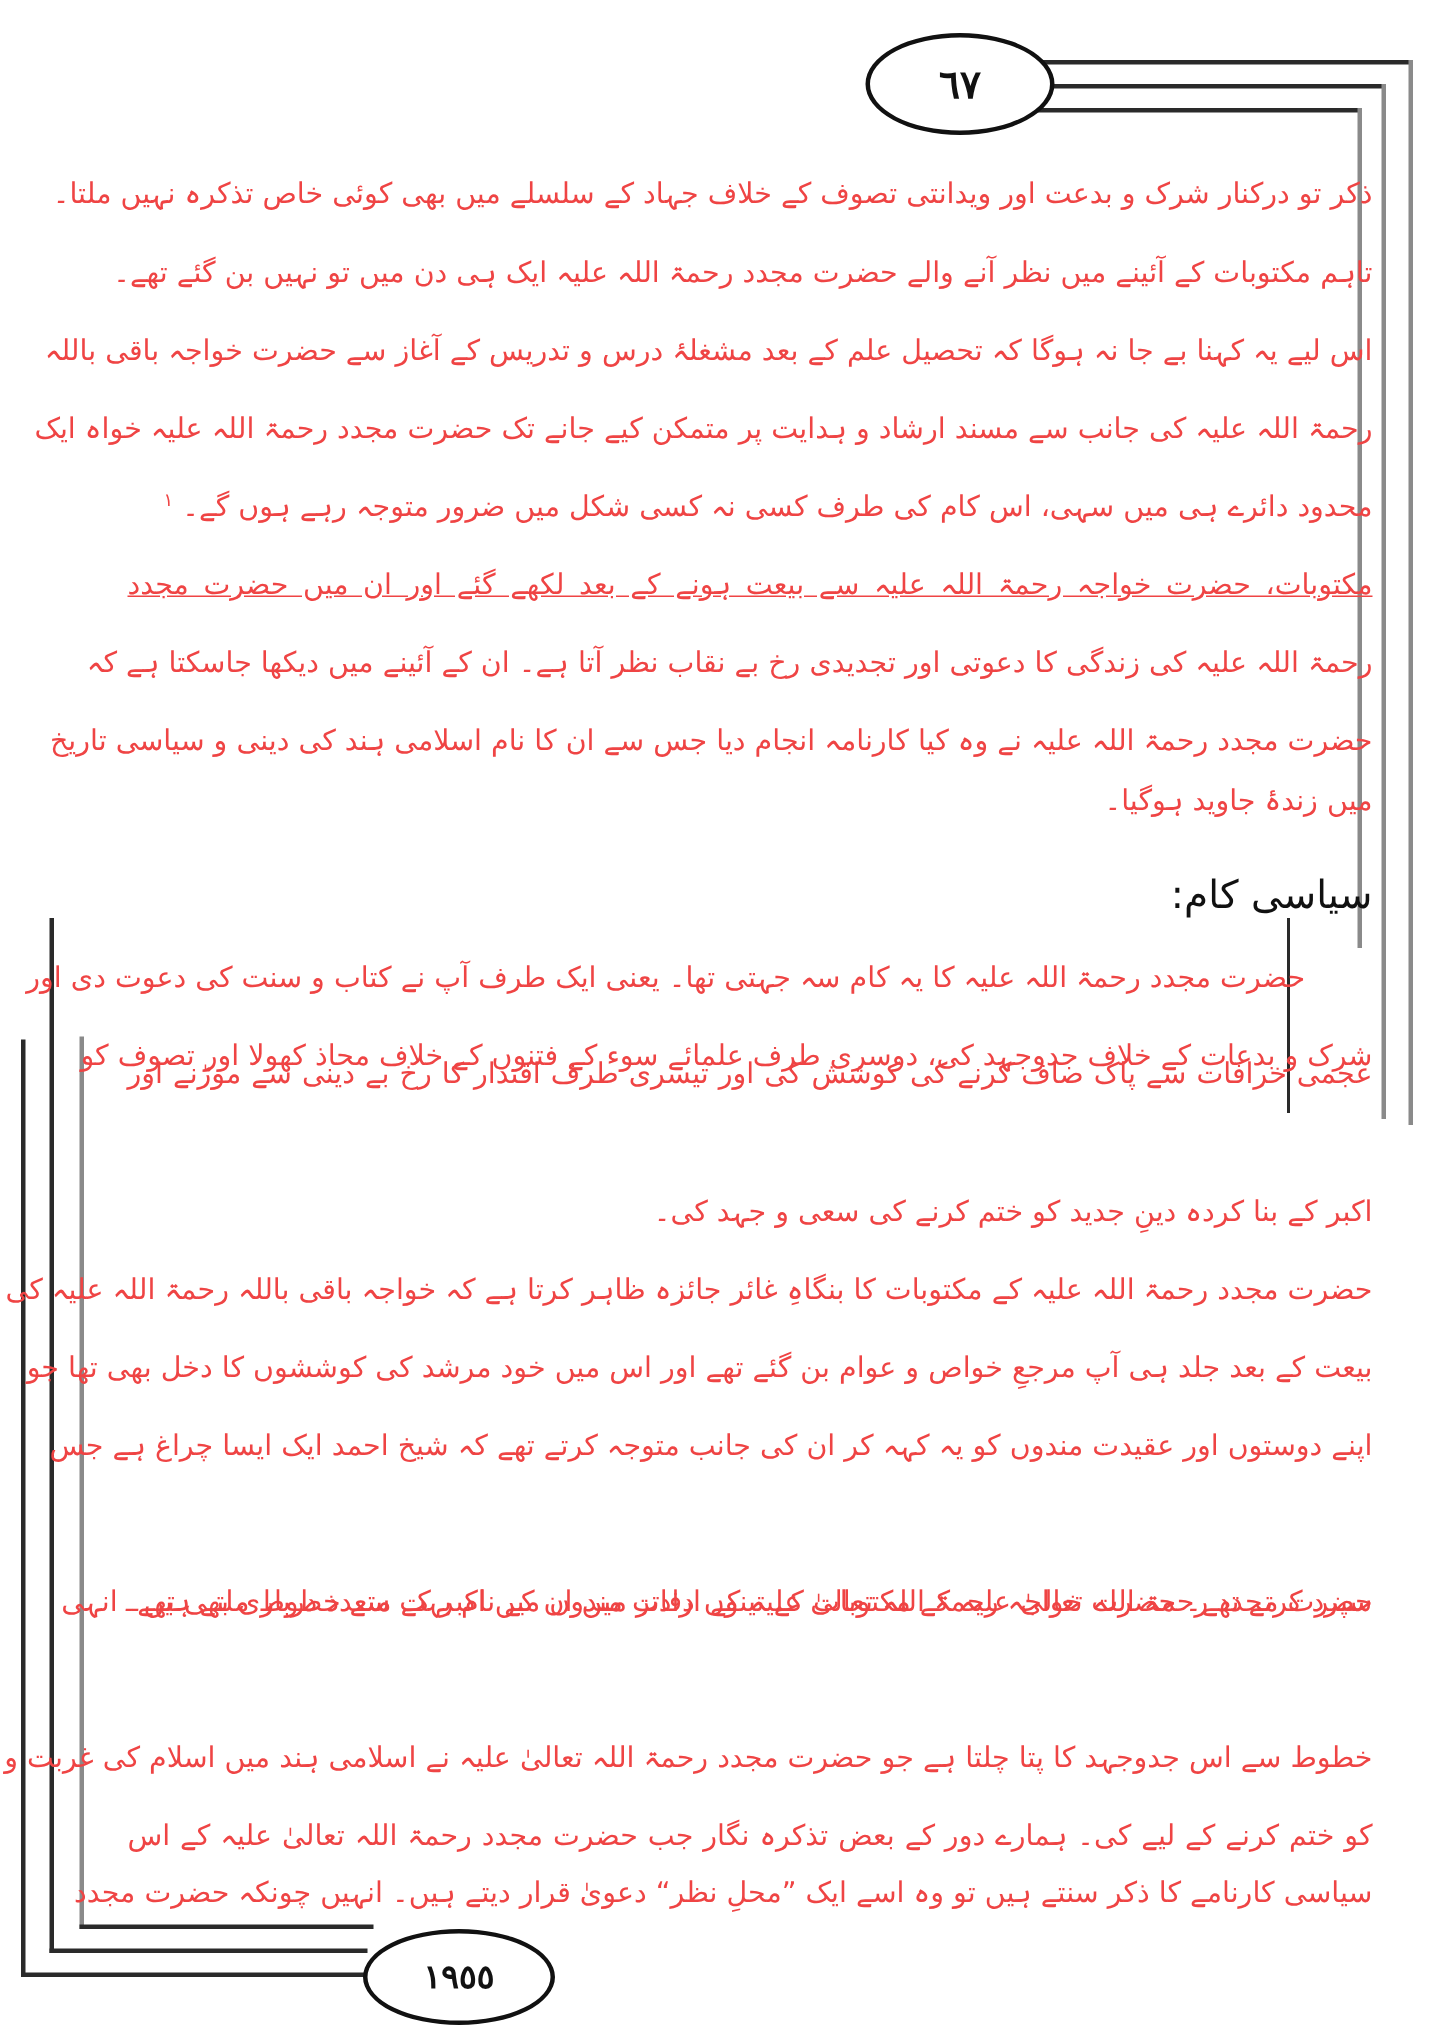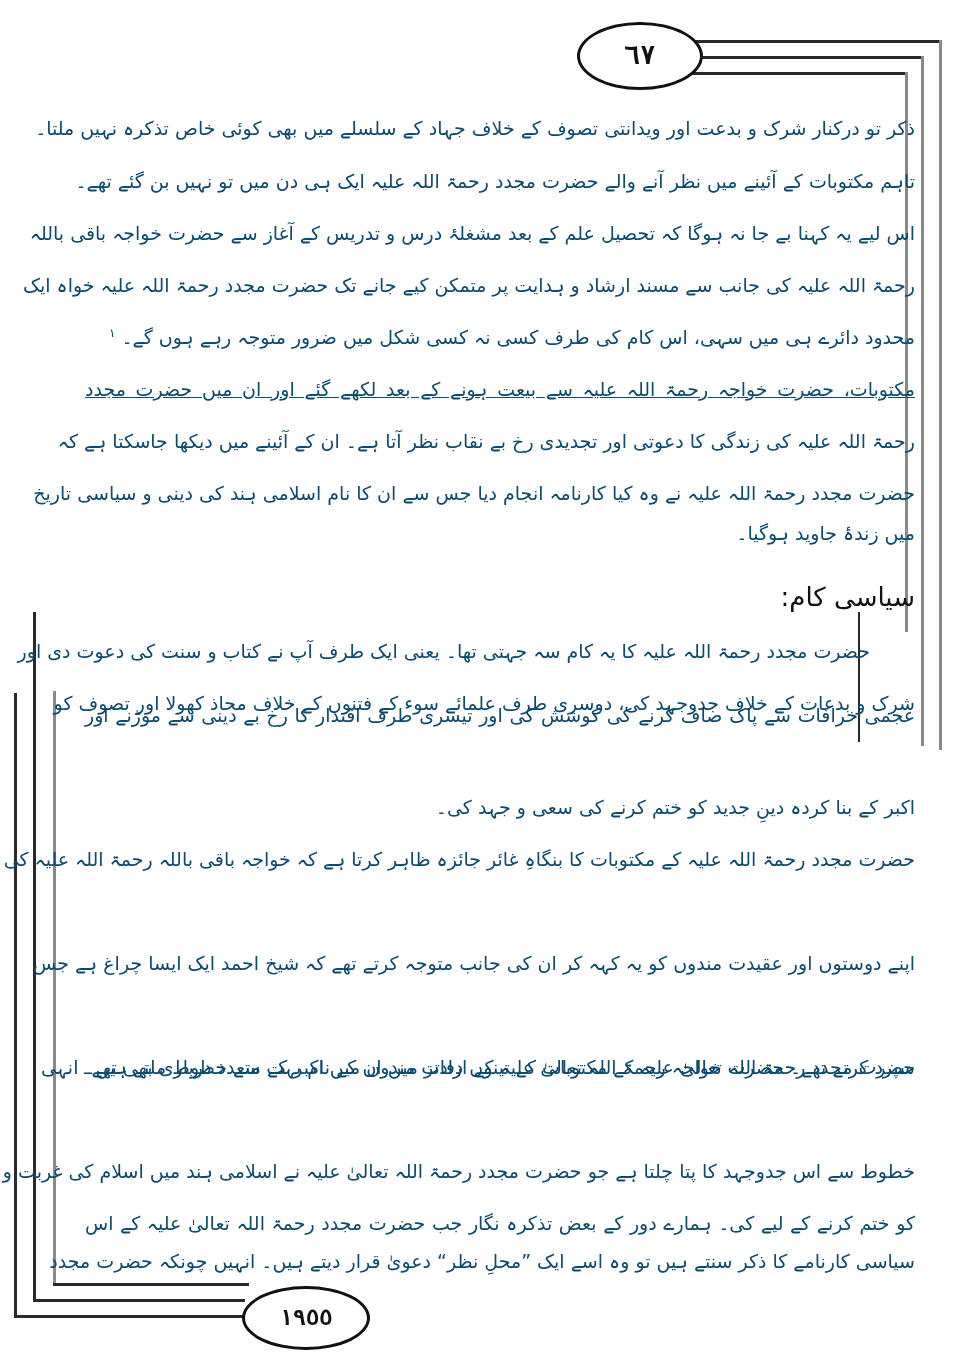--- a/index.html
+++ b/index.html
@@ -8,26 +8,26 @@
 
   
   .hline, .vline { position: absolute; background: #2a2a2a; }
   .hline { height: 3px; }
   .vline { width: 3px; }
   .vline.light { background: #8a8a8a; }
 
   .oval {
     position: absolute; border: 3px solid #111; border-radius: 50%;
     background: #fff; display: flex; align-items: center; justify-content: center;
-    font-family: Liberation Mono, monospace; font-weight: bold; color: #111;
+    font-family: Liberation Serif, serif; font-weight: bold; color: #111;
   }
   .oval.top { left: 577px; top: 22px; width: 120px; height: 62px; font-size: 26px; }
   .oval.bottom { left: 242px; top: 1286px; width: 122px; height: 58px; font-size: 22px; }
   .line {
-    position: absolute; direction: rtl; white-space: nowrap; color: #0c4a6e;
+    position: absolute; direction: rtl; white-space: nowrap; color: #ef4444;
     font-family: "DejaVu Sans", sans-serif; font-size: 19px; text-align: right;
     right: 45px;
   }
   .line.full { text-align-last: justify; text-align: justify; left: 85px; }
   .heading {
     position: absolute; direction: rtl; right: 45px; top: 562px;
     font-family: "DejaVu Sans", sans-serif; font-size: 26px; color: #111;
   }
   .fn { font-size: 12px; vertical-align: super; }
 </style>
@@ -64,19 +64,20 @@
   <div class="line full" style="top:482px;">حضرت مجدد رحمۃ اللہ علیہ نے وہ کیا کارنامہ انجام دیا جس سے ان کا نام اسلامی ہند کی دینی و سیاسی تاریخ</div>
   <div class="line" style="top:522px;">میں زندۂ جاوید ہوگیا۔</div>
 
   <div class="heading" style="top:582px;margin-left:35px;">سیاسی کام:</div>
 
   <div class="line full" style="top:640px; right:90px;">حضرت مجدد رحمۃ اللہ علیہ کا یہ کام سہ جہتی تھا۔ یعنی ایک طرف آپ نے کتاب و سنت کی دعوت دی اور</div>
   <div class="line full" style="top:692px;">شرک و بدعات کے خلاف جدوجہد کی، دوسری طرف علمائے سوء کے فتنوں کے خلاف محاذ کھولا اور تصوف کو</div>
   <div class="line full" style="top:704px;">عجمی خرافات سے پاک صاف کرنے کی کوشش کی اور تیسری طرف اقتدار کا رخ بے دینی سے موڑنے اور</div>
   <div class="line" style="top:796px;">اکبر کے بنا کردہ دینِ جدید کو ختم کرنے کی سعی و جہد کی۔</div>
   <div class="line full" style="top:848px;">حضرت مجدد رحمۃ اللہ علیہ کے مکتوبات کا بنگاہِ غائر جائزہ ظاہر کرتا ہے کہ خواجہ باقی باللہ رحمۃ اللہ علیہ کی</div>
+  <div class="line full" style="top:900px;">بیعت کے بعد جلد ہی آپ مرجعِ خواص و عوام بن گئے تھے اور اس میں خود مرشد کی کوششوں کا دخل بھی تھا جو</div>
   <div class="line full" style="top:952px;">اپنے دوستوں اور عقیدت مندوں کو یہ کہہ کر ان کی جانب متوجہ کرتے تھے کہ شیخ احمد ایک ایسا چراغ ہے جس</div>
   <div class="line full" style="top:1056px;">سپرد کرتے تھے۔ حضرت خواجہ رحمۃ اللہ تعالیٰ علیہ کے ارادت مندوں میں اکبر کے متعدد درباری بھی تھے۔</div>
   <div class="line full" style="top:1056px;">حضرت مجدد رحمۃ اللہ تعالیٰ علیہ کے مکتوبات کے تینوں دفاتر میں ان کے نام بہت سے خطوط ملتے ہیں۔ انہی</div>
   <div class="line full" style="top:1160px;">خطوط سے اس جدوجہد کا پتا چلتا ہے جو حضرت مجدد رحمۃ اللہ تعالیٰ علیہ نے اسلامی ہند میں اسلام کی غربت و بیکسی</div>
   <div class="line full" style="top:1212px;">کو ختم کرنے کے لیے کی۔ ہمارے دور کے بعض تذکرہ نگار جب حضرت مجدد رحمۃ اللہ تعالیٰ علیہ کے اس</div>
   <div class="line full" style="top:1250px;">سیاسی کارنامے کا ذکر سنتے ہیں تو وہ اسے ایک ”محلِ نظر“ دعویٰ قرار دیتے ہیں۔ انہیں چونکہ حضرت مجدد</div>
 </div>
 
 </body></html>

